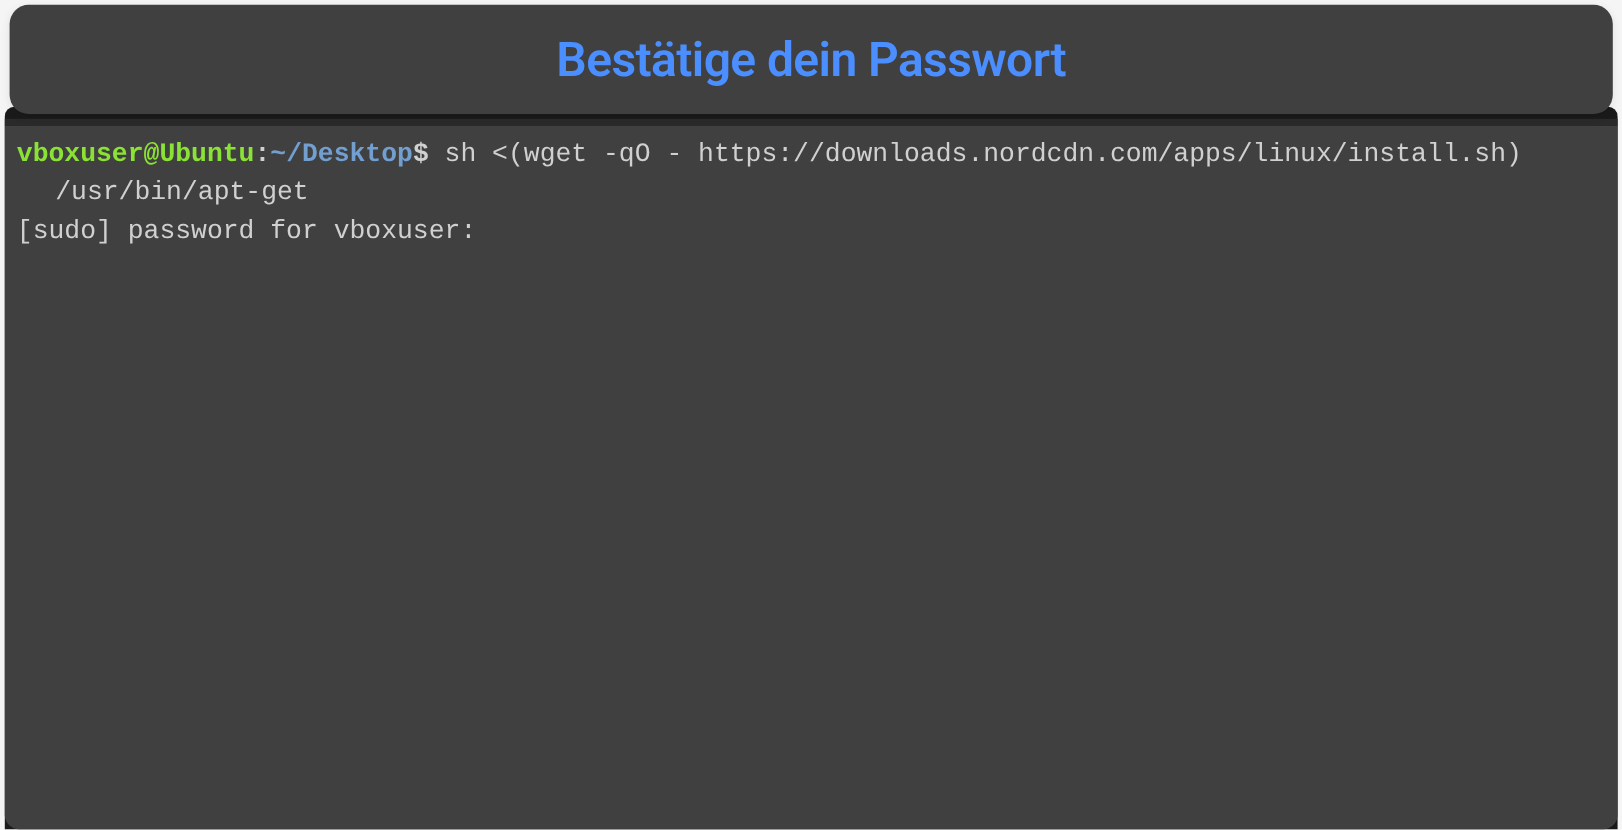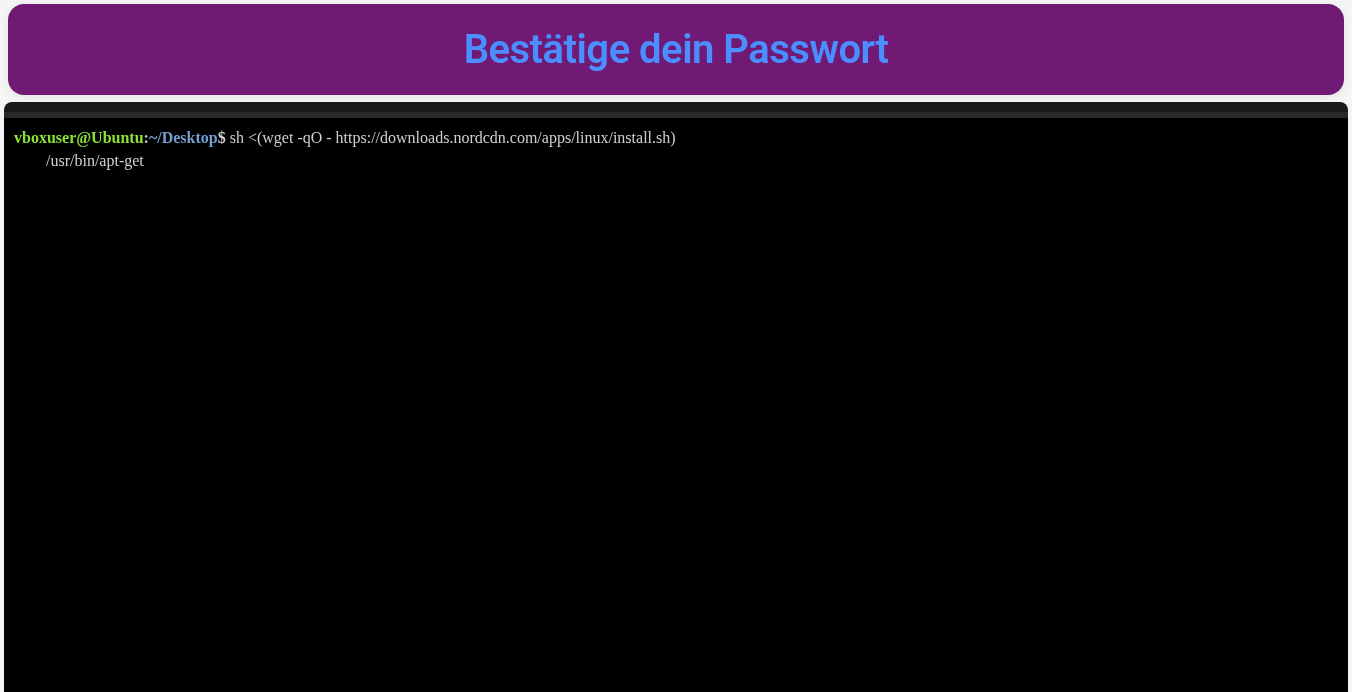--- a/index.html
+++ b/index.html
@@ -10,23 +10,23 @@
     
     body {
       width: 1352px;
       height: 692px;
       background: #f5f5f5;
       font-family: -apple-system, BlinkMacSystemFont, "Segoe UI", Roboto, sans-serif;
       overflow: hidden;
     }
     
     .header-banner {
-      background: #701a75;
+      background: #404040;
       border-radius: 16px;
-      margin: 4px 8px 13px 8px;
+      margin: 4px 8px 0 8px;
       padding: 22px 20px;
       text-align: center;
       box-shadow: 0 2px 8px rgba(0,0,0,0.08);
       position: relative;
       z-index: 10;
     }
     
     .header-title {
       font-size: 40px;
       font-weight: 600;
@@ -43,25 +43,25 @@
       z-index: 5;
       padding-top: 10px;
     }
     
     .terminal-toolbar {
       height: 6px;
       background: #2a2a2a;
     }
     
     .terminal-body {
-      background: #000000;
+      background: #404040;
       height: 586px;
       padding: 8px 10px;
-      font-family: Liberation Serif, serif;
-      font-size: 16px;
+      font-family: Liberation Mono, monospace;
+      font-size: 22px;
       line-height: 1.45;
       color: #d0d0d0;
       border-radius: 0 0 12px 12px;
     }
     
     .prompt-line {
       white-space: pre;
     }
     
     .prompt-user {
@@ -104,14 +104,15 @@
 
 <div class="header-banner">
   <h1 class="header-title">Bestätige dein Passwort</h1>
 </div>
 
 <div class="terminal-container">
   <div class="terminal-toolbar"></div>
   <div class="terminal-body">
     <div class="prompt-line"><span class="prompt-user">vboxuser@Ubuntu</span><span class="prompt-separator">:</span><span class="prompt-path">~/Desktop</span><span class="prompt-dollar">$</span><span class="prompt-command"> sh &lt;(wget -qO - https://downloads.nordcdn.com/apps/linux/install.sh)</span></div>
     <div class="terminal-output">/usr/bin/apt-get</div>
+    <div class="password-prompt">[sudo] password for vboxuser: </div>
   </div>
 </div>
 
 </body></html>

